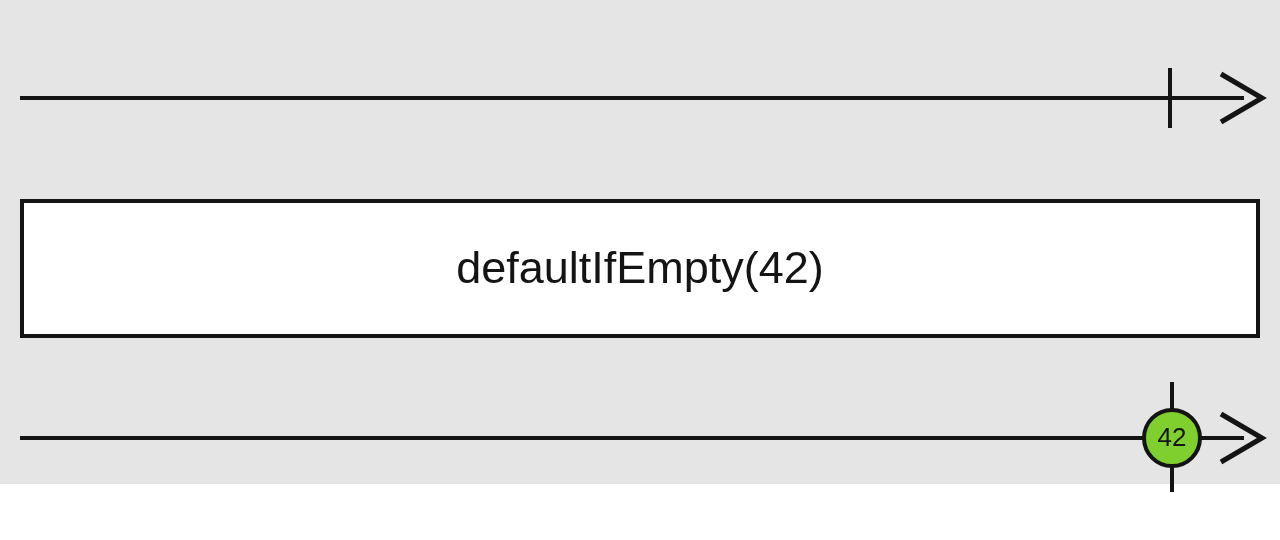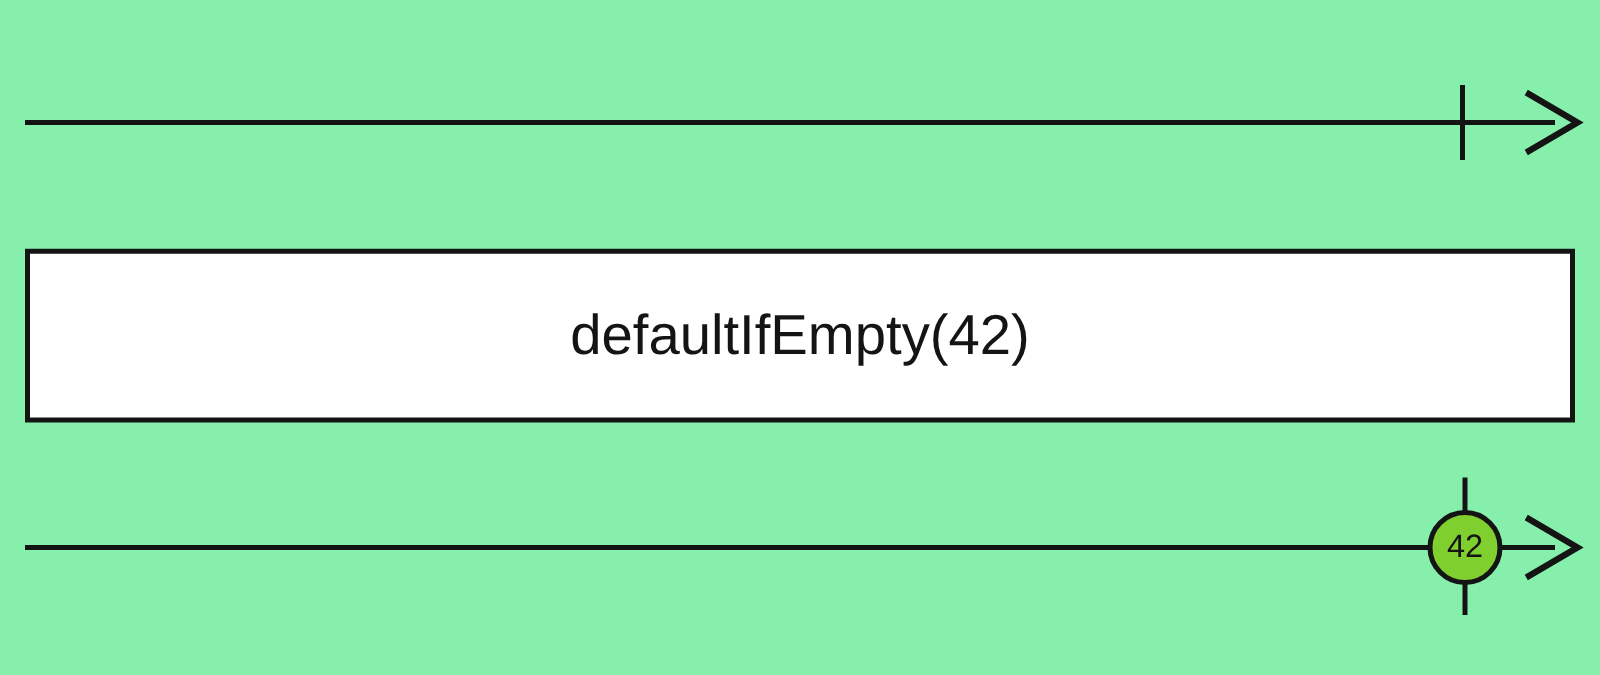--- a/index.html
+++ b/index.html
@@ -10,22 +10,22 @@
   }
   body {
     width: 1280px;
     height: 540px;
     font-family: "Liberation Sans", sans-serif;
     overflow: hidden;
   }
   #diagram-root {
     position: relative;
     width: 1280px;
-    height: 540px;
-    background: #86efac;
+    height: 484px;
+    background: #e5e5e5;
   }
   #marble-svg {
     position: absolute;
     top: 0;
     left: 0;
     width: 1280px;
     height: 540px;
     display: block;
   }
   .tl-line, .tl-arrow, .tl-complete {

